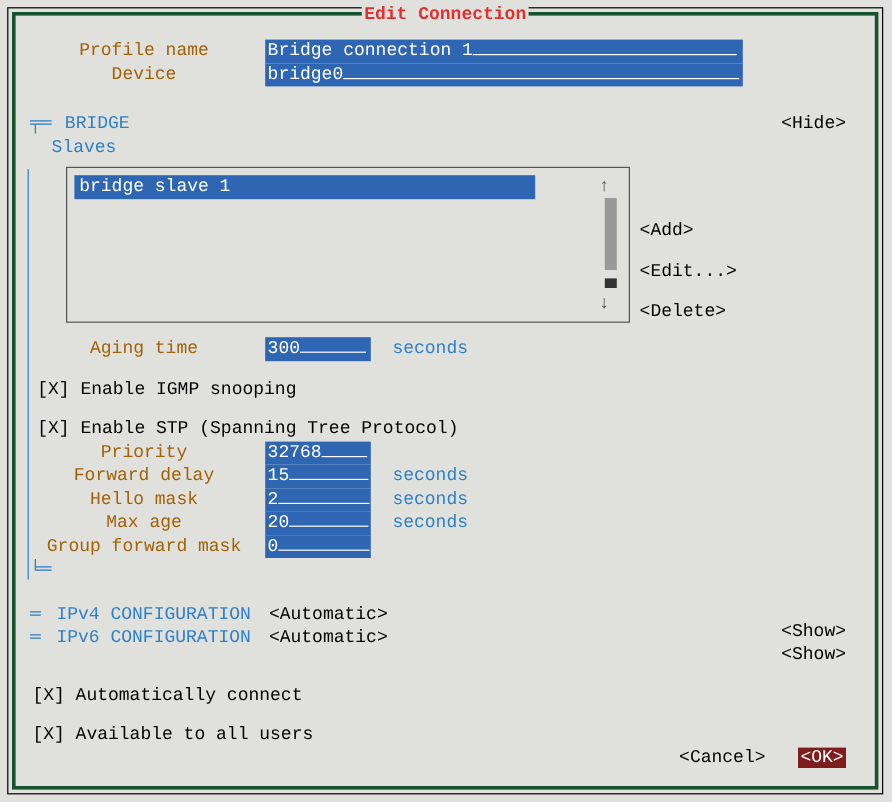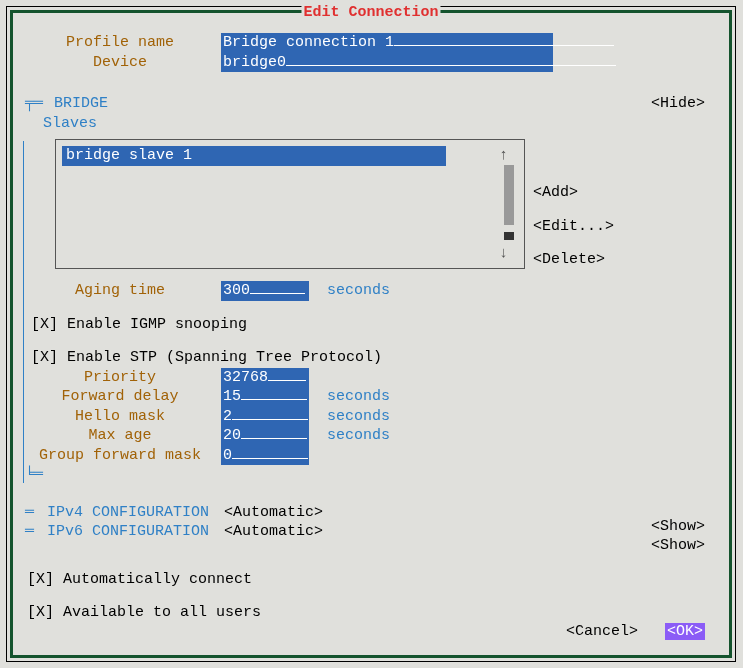--- a/index.html
+++ b/index.html
@@ -42,29 +42,29 @@
     height: 100%;
   }
   .label { color: #2f80c6; }
   .input {
     background: #2f66b3;
     color: #fff;
     padding: 0 2px;
     display: inline-block;
     text-align: left;
   }
-  .input.w1 { width: 332px; }
-  .input.w2 { width: 332px; }
+  .input.w1 { width: 398px; }
+  .input.w2 { width: 398px; }
   .input.sm { width: 88px; }
   .row { white-space: nowrap; margin-bottom: 0px; }
   .lbl-col { display: inline-block; width: 196px; text-align: center; padding-right: 6px; color:#a16207;}
   .unit { color:#2f80c6; margin-left: 18px;}
   .plain { color:#000;margin-top:14px; }
   .btn { color:#000; cursor:pointer;}
-  .btn-ok { background:#8b5cf6; color:#fff; padding:0 2px;}
+  .btn-ok { background:#7f1d1d; color:#fff; padding:0 2px;}
   .rule {
     position:absolute; left:10px; width:1px; background:#2f80c6;
   }
   .slaves-box{
     position:relative;
     margin-left:30px;
     margin-top:6px;
     width:470px; height:130px;
     border:1px solid #555;
     background:#e0e0dc;

